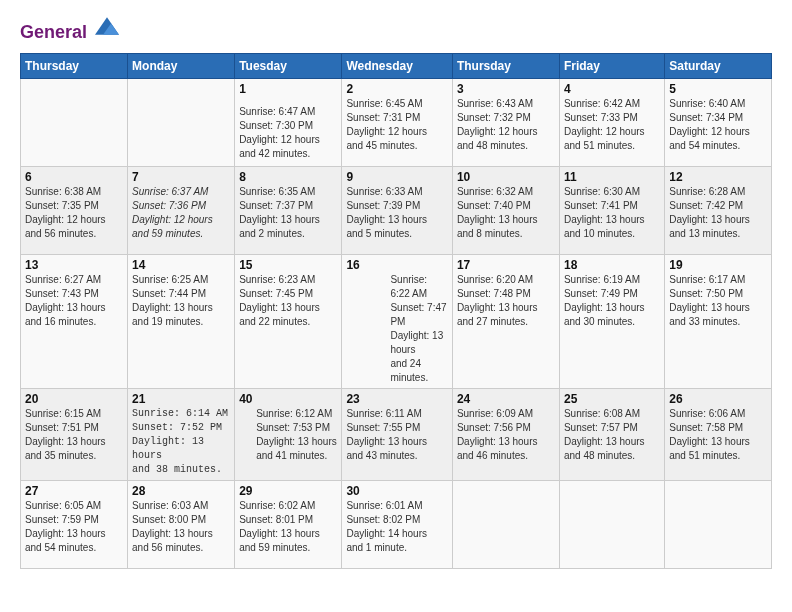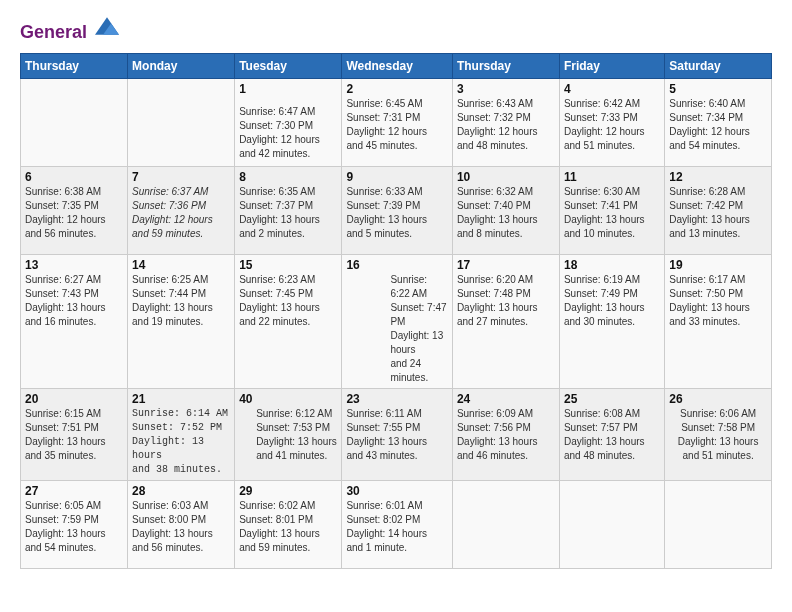--- a/index.html
+++ b/index.html
@@ -317,21 +317,21 @@
           </td>
           <td>
             <span class="day-num">25</span>
             <div class="day-info" style="white-space: pre-line;">Sunrise: 6:08 AM
 Sunset: 7:57 PM
 Daylight: 13 hours
 and 48 minutes.</div>
           </td>
           <td>
             <span class="day-num">26</span>
-            <div class="day-info" style="white-space: pre-line; text-align: center;">Sunrise: 6:06 AM
+            <div class="day-info" style="white-space: pre-line;">Sunrise: 6:06 AM
 Sunset: 7:58 PM
 Daylight: 13 hours
 and 51 minutes.</div>
           </td>
         </tr>
         <tr>
           <td>
             <span class="day-num">27</span>
             <div class="day-info" style="white-space: pre-line;">Sunrise: 6:05 AM
 Sunset: 7:59 PM

